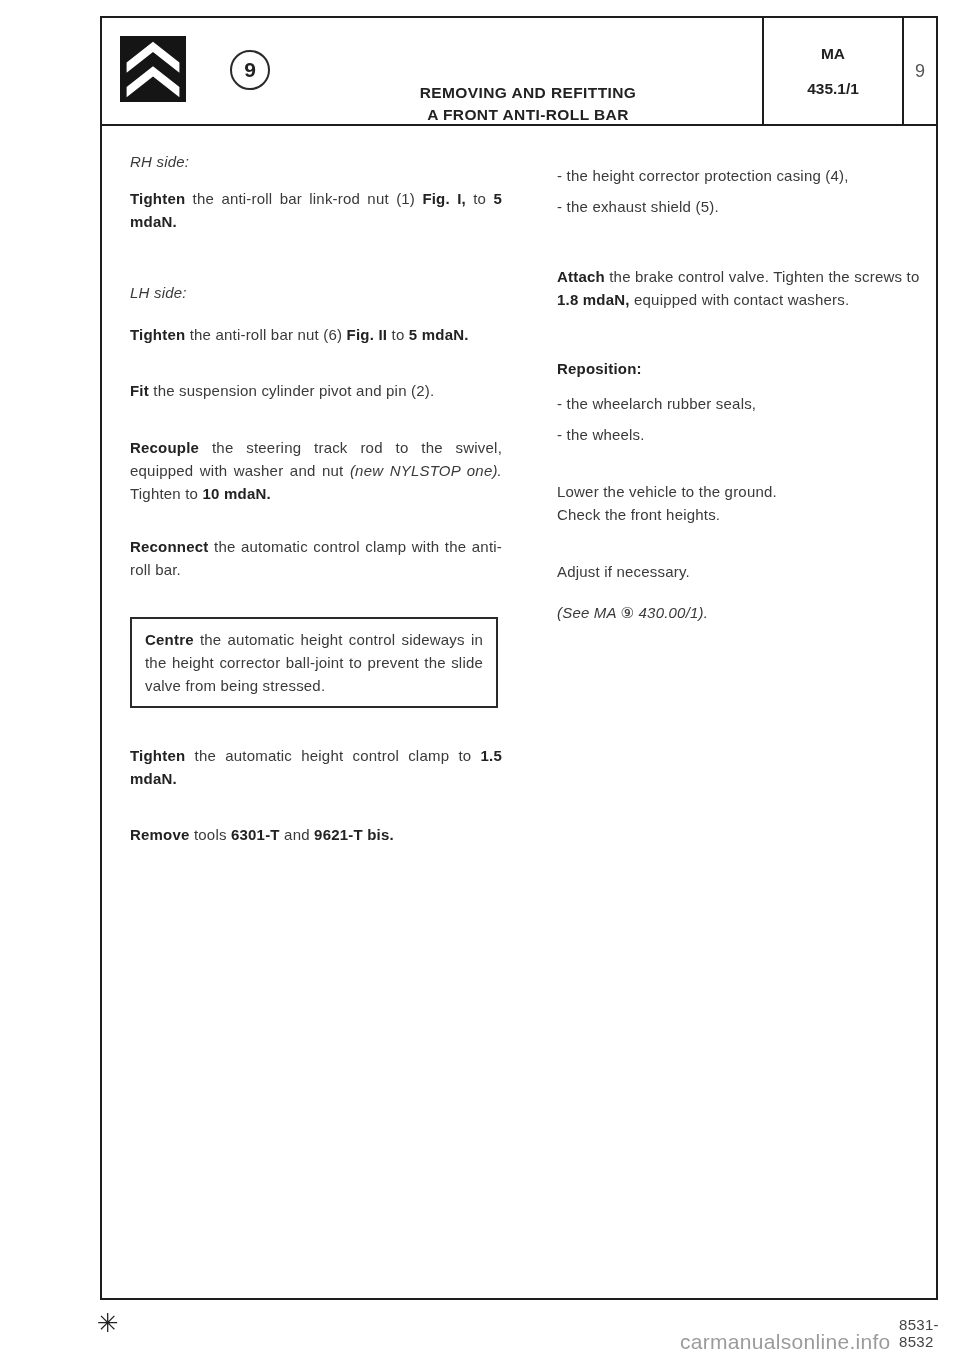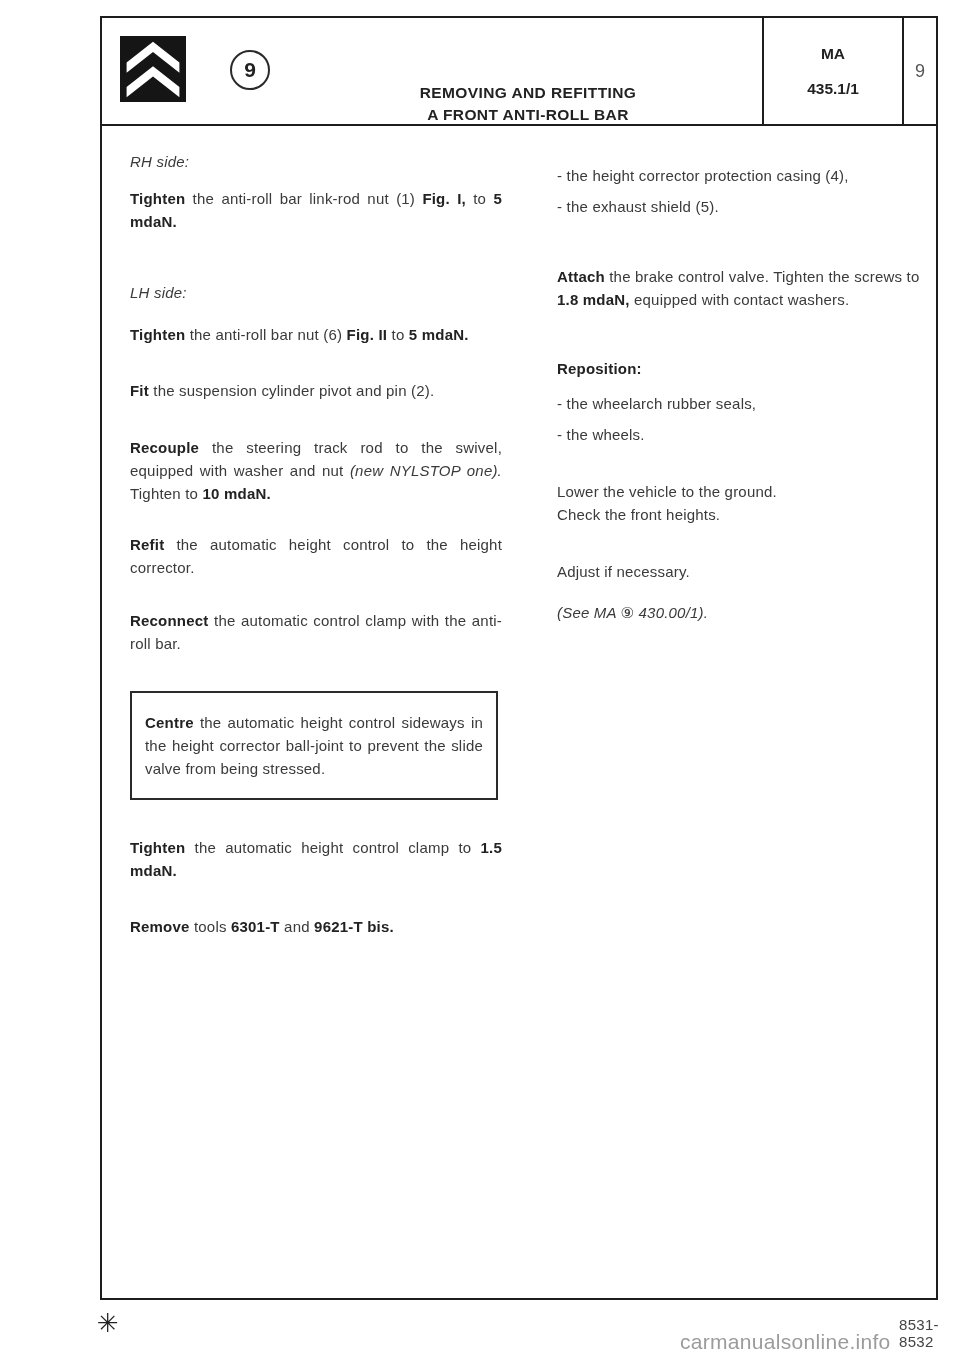--- a/index.html
+++ b/index.html
@@ -16,21 +16,21 @@
   .hdr-page{width:32px;flex:none;border-left:2px solid #1d1d1d;display:flex;align-items:center;justify-content:center;font-size:18px;color:#555;}
   
   .content{position:relative;height:1176px;font-size:15px;line-height:23px;letter-spacing:.2px;}
   .col{position:absolute;top:24px;}
   .col-left{left:28px;width:372px;}
   .col-right{left:455px;width:374px;}
   .blk{margin:0;}
   .col-left .blk{text-align:justify;}
   .b{font-weight:bold;color:#222;}
   .i{font-style:italic;}
-  .note-box{border:2px solid #2a2a2a;padding:18px 13px;width:338px;box-sizing:content-box;}
+  .note-box{border:2px solid #2a2a2a;padding:9px 13px;width:338px;box-sizing:content-box;}
   
   .foot-asterisk{position:absolute;left:97px;top:1308px;font-size:26px;color:#222;}
   .foot-doc{position:absolute;left:899px;top:1316px;font-size:15px;color:#444;letter-spacing:.3px;}
   .foot-watermark{position:absolute;left:680px;top:1330px;font-size:21px;color:#9b9b9b;letter-spacing:.3px;}
 </style>
 </head>
 <body>
 
 <div class="page-box">
 
@@ -60,21 +60,20 @@
 
   <div class="content">
 
     <div class="col col-left">
       <p class="blk" style="margin-top:0"><span class="i">RH side:</span></p>
       <p class="blk" style="margin-top:14px"><span class="b">Tighten</span><span> the anti-roll bar link-rod nut (1) </span><span class="b">Fig. I,</span><span> to </span><span class="b">5 mdaN.</span></p>
       <p class="blk" style="margin-top:48px"><span class="i">LH side:</span></p>
       <p class="blk" style="margin-top:19px"><span class="b">Tighten</span><span> the anti-roll bar nut (6) </span><span class="b">Fig. II</span><span> to </span><span class="b">5 mdaN.</span></p>
       <p class="blk" style="margin-top:33px"><span class="b">Fit</span><span> the suspension cylinder pivot and pin (2).</span></p>
       <p class="blk" style="margin-top:34px"><span class="b">Recouple</span><span> the steering track rod to the swivel, equipped with washer and nut </span><span class="i">(new NYLSTOP one).</span><span> Tighten to </span><span class="b">10 mdaN.</span></p>
-      <p class="blk" style="margin-top:28px"><span class="b">Refit</span><span> the automatic height control to the height corrector.</span></p>
       <p class="blk" style="margin-top:30px"><span class="b">Reconnect</span><span> the automatic control clamp with the anti-roll bar.</span></p>
       <div class="note-box" style="margin-top:36px">
         <p class="blk"><span class="b">Centre</span><span> the automatic height control sideways in the height corrector ball-joint to prevent the slide valve from being stressed.</span></p>
       </div>
       <p class="blk" style="margin-top:36px"><span class="b">Tighten</span><span> the automatic height control clamp to </span><span class="b">1.5 mdaN.</span></p>
       <p class="blk" style="margin-top:33px"><span class="b">Remove</span><span> tools </span><span class="b">6301-T</span><span> and </span><span class="b">9621-T bis.</span></p>
     </div>
 
     <div class="col col-right">
       <p class="blk" style="margin-top:14px"><span>- the height corrector protection casing (4),</span></p>

